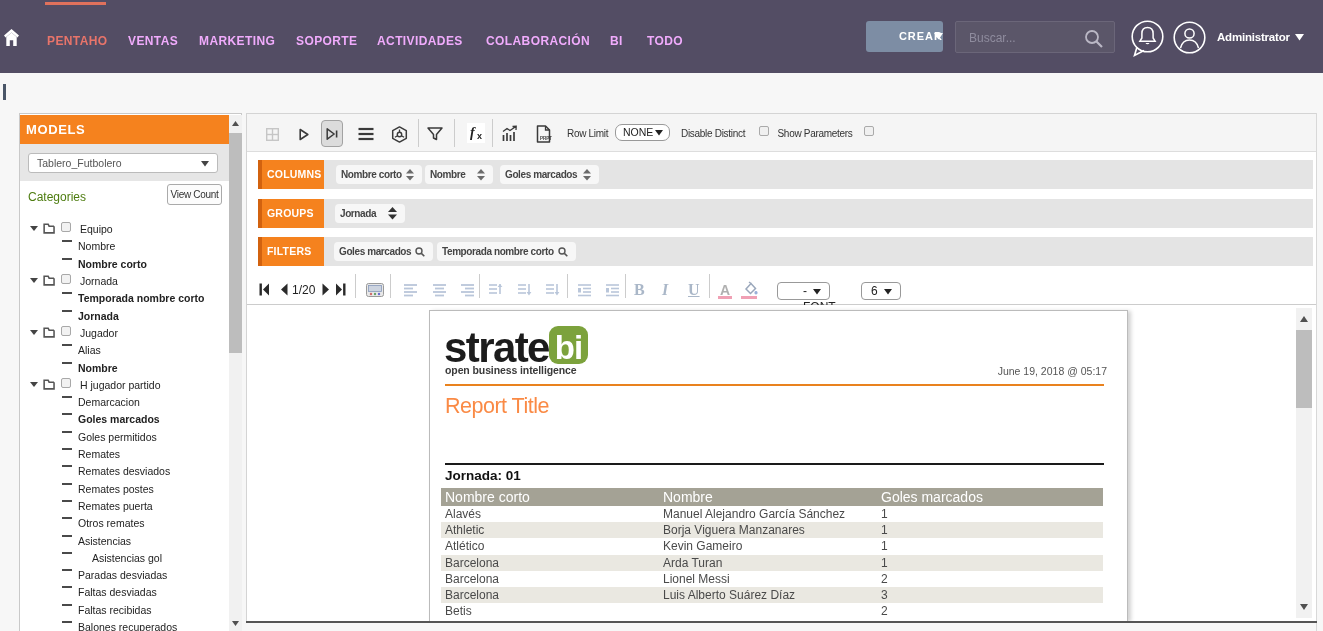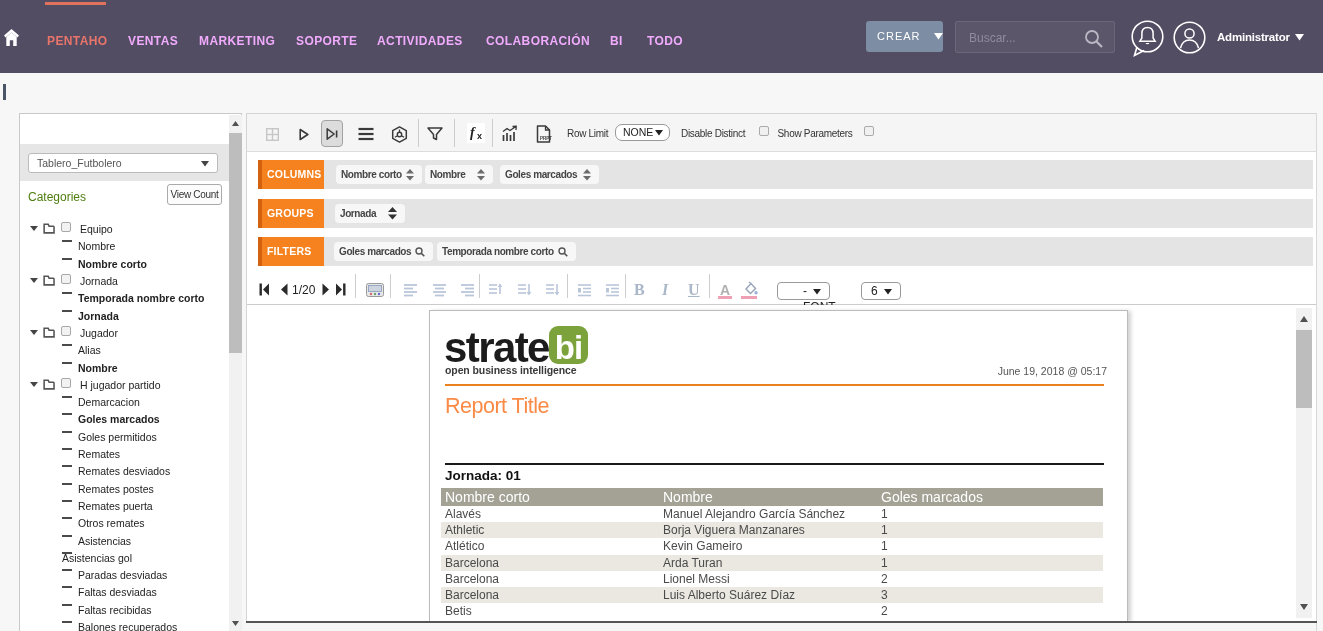--- a/index.html
+++ b/index.html
@@ -4,21 +4,21 @@
 <style>
 *{margin:0;padding:0;box-sizing:border-box}
 html,body{width:1323px;height:631px;overflow:hidden;background:#f7f7f7;font-family:"Liberation Sans",sans-serif}
 #stage{position:relative;width:1323px;height:631px}
 .abs{position:absolute}
 
 #nav{left:0;top:0;width:1323px;height:73px;background:#534d64}
 #nav .mi{position:absolute;top:34px;font-size:12px;font-weight:bold;letter-spacing:0.4px;color:#f0abfc}
 #nav .pent{color:#e8746a}
 #topline{left:45px;top:2px;width:61px;height:2.5px;background:#e0715c}
-#crear{left:866px;top:21px;width:77px;height:31px;background:#7d8da4;border-radius:3px;color:#fff;font-size:11px;font-weight:normal;letter-spacing:1px;line-height:31px;text-align:left;padding-left:11px}
+#crear{left:866px;top:21px;width:77px;height:31px;background:#7d8da4;border-radius:3px;color:#fff;font-size:11px;font-weight:bold;letter-spacing:1px;line-height:31px;text-align:right;}
 #crear .car{position:absolute;right:9px;top:12px}
 #search{left:955px;top:21px;width:160px;height:32px;background:#5b5669;border:1px solid #6b6679;border-radius:2px}
 #search .ph{position:absolute;left:13px;top:9px;font-size:12px;color:#8f8c9e}
 #admin{left:1217px;top:31px;font-size:11.5px;font-weight:bold;color:#fff;letter-spacing:-0.2px}
 
 #lpanel{left:19px;top:113px;width:223px;height:518px;background:#fff;border:1px solid #c9c9c9;border-bottom:none}
 #models{left:0px;top:1px;width:209px;height:29px;background:#f5821e;color:#fff;font-weight:bold;font-size:13px;letter-spacing:.6px;line-height:29px;padding-left:6px}
 #selwrap{left:0px;top:30px;width:209px;height:37px;background:#e6e6e6}
 .wsel{position:absolute;background:#fff;border:1px solid #bbb;border-radius:3px;font-size:10.5px;color:#555}
 #cats{left:8px;top:76px;font-size:12px;color:#4d7c0f}
@@ -111,20 +111,21 @@
     <path d="M7.5 27 c1.5 -6 4.5 -8 9 -8 s7.5 2 9 8" fill="none" stroke="#fff" stroke-width="1.5"></path>
   </svg>
   <span class="abs" id="admin">Administrator</span>
   <svg class="abs" style="left:1295px;top:34px" width="9" height="7">
       <path d="M0 0 L9 0 L4.5 6.5 Z" fill="#fff"></path>
     </svg>
 
   <div class="abs" style="left:3px;top:84px;width:3px;height:16px;background:#4a5668"></div>
 
   <div class="abs" id="lpanel">
+    <div class="abs" id="models">MODELS</div>
     <div class="abs" id="selwrap"></div>
     <div class="wsel" style="left:8px;top:39px;width:190px;height:20px;line-height:18px;padding-left:8px">Tablero_Futbolero
       <svg style="right:8px;top:7px;position:absolute" width="8" height="6">
           <path d="M0 0 L8 0 L4 5.5 Z" fill="#444"></path>
         </svg>
     </div>
     <div class="abs" id="cats">Categories</div>
     <div class="abs" id="viewcount">View Count</div>
     <div id="tree">
 <div class="trow cat" style="top:106.1px">
@@ -214,21 +215,21 @@
 <div class="trow leaf" style="top:400.2px">
           <span class="dash"></span>
           <span class="lbl" style="left:58px">Otros remates</span>
         </div>
 <div class="trow leaf" style="top:417.5px">
           <span class="dash"></span>
           <span class="lbl" style="left:58px">Asistencias</span>
         </div>
 <div class="trow leaf" style="top:434.8px">
           <span class="dash"></span>
-          <span class="lbl" style="left:42px">Asistencias gol</span>
+          <span class="lbl" style="left:72px">Asistencias gol</span>
         </div>
 <div class="trow leaf" style="top:452.1px">
           <span class="dash"></span>
           <span class="lbl" style="left:58px">Paradas desviadas</span>
         </div>
 <div class="trow leaf" style="top:469.4px">
           <span class="dash"></span>
           <span class="lbl" style="left:58px">Faltas desviadas</span>
         </div>
 <div class="trow leaf" style="top:486.7px">

